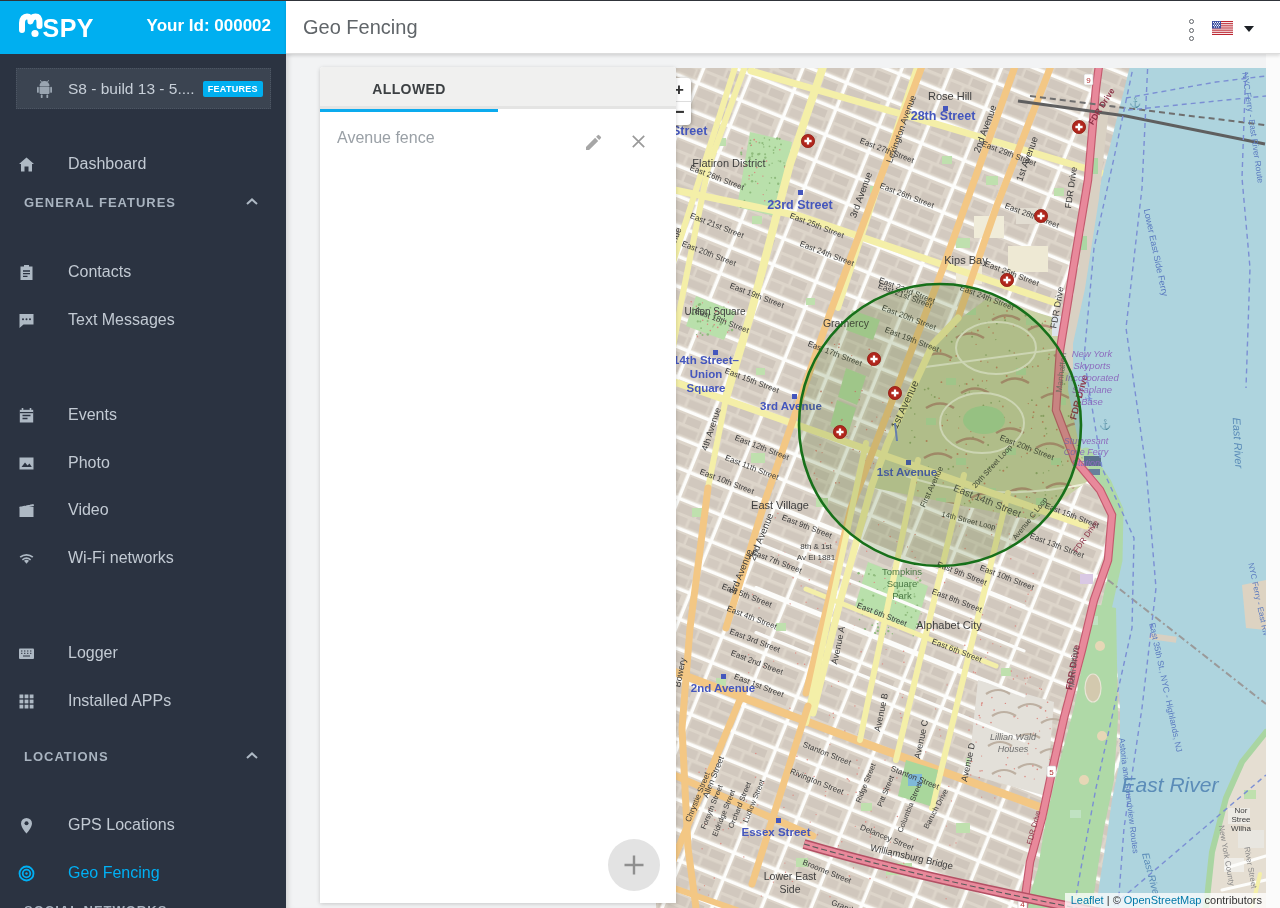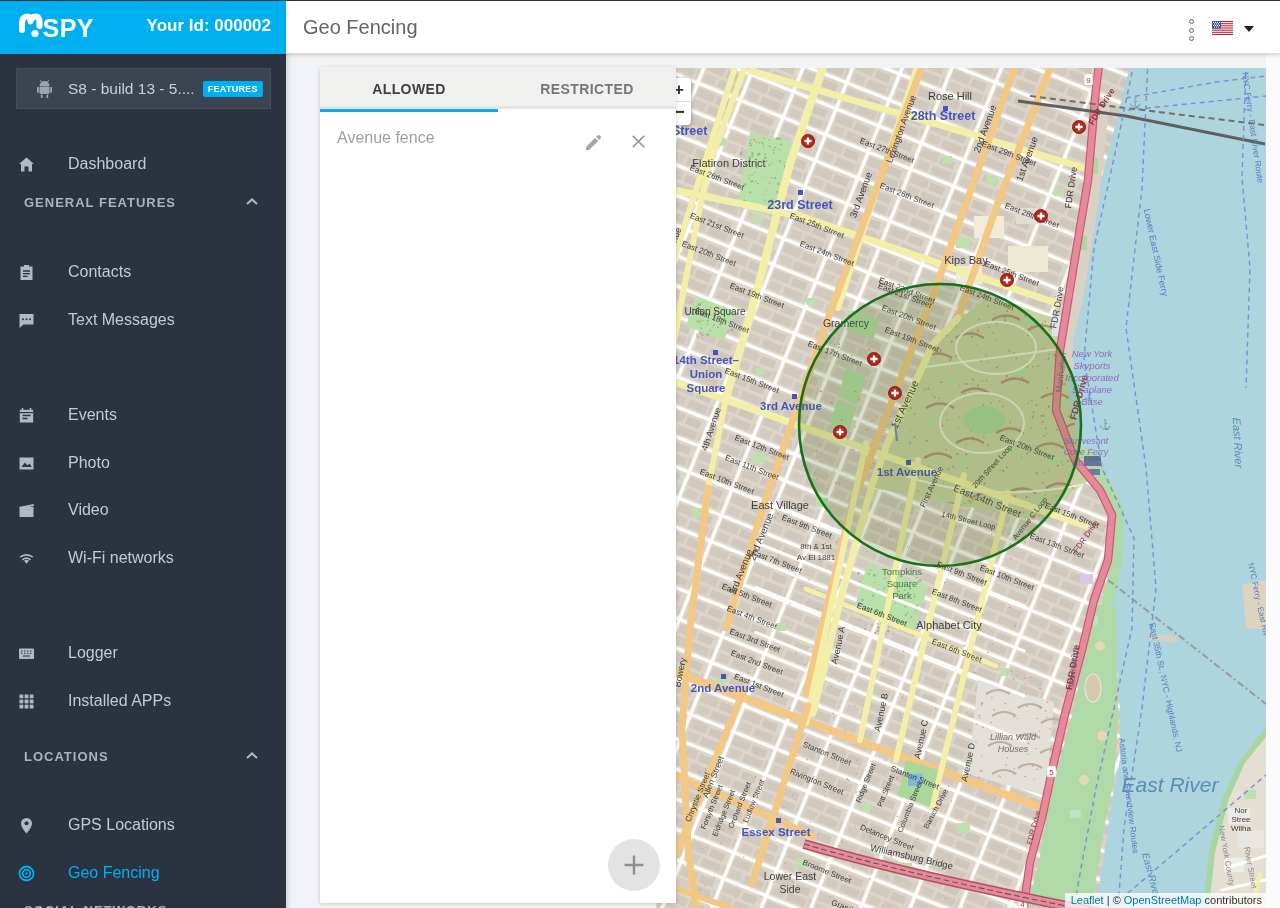--- a/index.html
+++ b/index.html
@@ -181,21 +181,20 @@
         </svg>
         <span class="cyan">Geo Fencing</span>
       </div>
 <div class="sect" style="top:849px">SOCIAL NETWORKS</div>
   </div>
 
   <div class="mainbg"></div>
   <div class="card">
     <div class="tabs">
       <div class="tab on" style="left:0">ALLOWED</div>
-      <div class="tab off" style="left:178px">RESTRICTED</div>
     </div>
     <div class="tabbar"></div>
     <div class="fence-row">
       <div class="nm">Avenue fence</div>
       <svg style="position:absolute;left:265px;top:22px" width="17" height="17" viewBox="0 0 17 17" fill="#a6a6a6">
           <path d="M1 12.9 L1 16 L4.1 16 L13.2 6.9 L10.1 3.8 Z M15.8 4.3 a1 1 0 0 0 0-1.45 L14.15 1.2 a1 1 0 0 0-1.45 0 L11.1 2.8 L14.2 5.9 Z"></path>
         </svg>
       <svg style="position:absolute;left:312px;top:23px" width="13" height="13" viewBox="0 0 13 13">
           <path d="M0.8 0.8 L12.2 12.2 M12.2 0.8 L0.8 12.2" stroke="#9a9a9a" stroke-width="1.7"></path>
         </svg>

